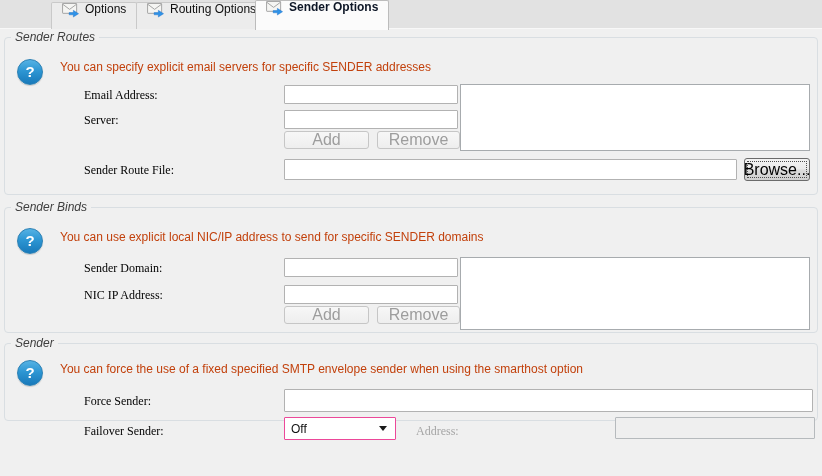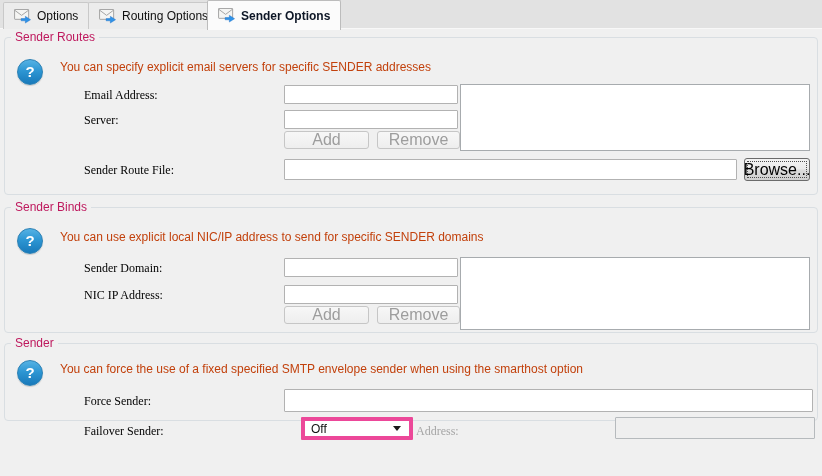--- a/index.html
+++ b/index.html
@@ -14,47 +14,47 @@
   }
 
   
   .tabbar {
     position: absolute; top: 0; left: 0; width: 822px; height: 29px;
     background: #e2e2e2;
     border-bottom: 1px solid #f8f8f8;
   }
   .tab {
     position: absolute; top: 2px; height: 27px;
-    display: flex; align-items: center; gap: 5px;
+    display: flex; align-items: flex-start; gap: 5px;
     padding: 0 10px;
     background: #ececec;
     border: 1px solid #c9c9c9; border-bottom: none;
     border-radius: 2px 2px 0 0;
-    cursor: default; white-space: nowrap;
+    cursor: default; white-space: nowrap; margin-left: 48px;
   }
   .tab.active {
     top: 0; height: 30px;
     background: #fbfbfb;
     border-color: #bcbcbc;
     font-weight: bold;
     color: #0d1626;
     z-index: 2;
   }
   .tab-label { line-height: 1; }
 
   
   .groupbox {
     position: absolute; left: 4px; width: 814px;
     border: 1px solid #d9dee2;
     border-radius: 4px;
   }
   .groupbox .legend {
     position: absolute; top: -8px; left: 6px;
     background: #f0f0f0; padding: 0 4px;
-    color: #be185d; line-height: 14px;
+    color: #404040; line-height: 14px; font-style: italic;
   }
   #group-sender-routes { top: 37px;  height: 158px; }
   #group-sender-binds  { top: 207px; height: 126px; }
   #group-sender        { top: 343px; height: 78px; }
 
   
   .help-icon {
     position: absolute; width: 26px; height: 26px;
     border-radius: 50%;
     background: linear-gradient(180deg, #55b2e4 0%, #2d96d3 45%, #1879ba 100%);
@@ -102,24 +102,23 @@
     background: linear-gradient(180deg, #f3f3f3 0%, #ebebeb 48%, #dcdcdc 52%, #cfcfcf 100%);
     border: 1px solid #6b6b6b;
     color: #000;
     outline: 1px dotted #4d4d4d; outline-offset: -4px;
   }
 
   
   .dropdown {
     position: absolute;
     background: #ffffff;
-    border: 4px solid #ec4899; border-radius: 1px;
+    border: 1px solid #ec4899; border-radius: 1px;
     display: flex; align-items: center;
     padding: 0 6px;
-    margin-left: 17px;
   }
   .dropdown .dd-value { flex: 1; line-height: 1; }
   .dd-arrow {
     width: 0; height: 0;
     border-left: 4px solid transparent;
     border-right: 4px solid transparent;
     border-top: 5px solid #1a1a1a;
     margin-right: 2px;
   }
 </style>

